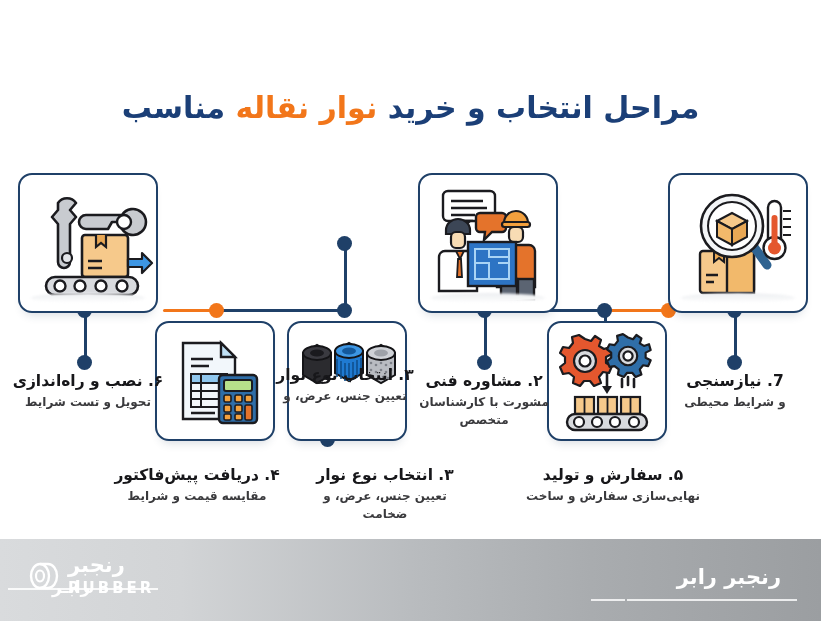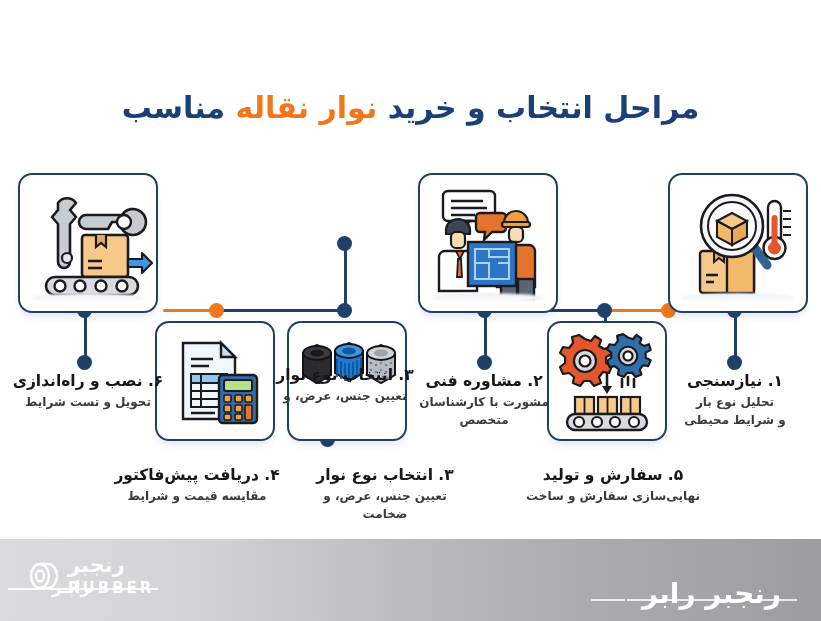--- a/index.html
+++ b/index.html
@@ -72,22 +72,22 @@
   }
   .footer-left{
     position:absolute;left:26px;top:16px;display:flex;align-items:center;gap:8px;
     direction:rtl;
   }
   .logo-txt{display:flex;flex-direction:column;align-items:flex-end;line-height:1;}
   .logo-fa{font-size:21px;font-weight:bold;color:#ffffff;letter-spacing:1px;}
   .logo-en{font-size:15px;font-weight:bold;color:#ffffff;letter-spacing:3px;margin-top:5px;}
   .logo-rule{position:absolute;left:8px;top:49px;width:150px;height:2px;background:rgba(255,255,255,.85);}
   .footer-right{
-    position:absolute;right:40px;top:38px;direction:rtl;
-    font-size:28px;font-weight:bold;color:#ffffff;letter-spacing:.5px;text-align:center;
+    position:absolute;right:40px;top:26px;direction:rtl;
+    font-size:21px;font-weight:bold;color:#ffffff;letter-spacing:.5px;text-align:center;
   }
   .fr-rule{position:absolute;right:24px;top:60px;width:170px;height:2px;background:rgba(255,255,255,.8);}
   .fr-rule-l{position:absolute;right:196px;top:60px;width:34px;height:2px;background:rgba(255,255,255,.8);}
 </style>
 </head>
 <body>
 
 <div class="stage">
 
   <div class="title">
@@ -316,23 +316,22 @@
         <circle cx="40" cy="111" r="5.5"></circle>
           <circle cx="60" cy="111" r="5.5"></circle>
         <circle cx="81" cy="111" r="5.5"></circle>
           <circle cx="102" cy="111" r="5.5"></circle>
       </g>
     </svg>
     <div class="shelf"></div>
   </div>
 
   <div class="step" style="left:660px;top:372px;width:150px;">
-    <div class="head">۱. نیازسنجی</div>
+    <div class="head">7. نیازسنجی</div>
     <div class="sub">
-      <div>تحلیل نوع بار</div>
       <div>و شرایط محیطی</div>
     </div>
   </div>
 
   <div class="step" style="left:409px;top:372px;width:150px;">
     <div class="head">۲. مشاوره فنی</div>
     <div class="sub">
       <div>مشورت با کارشناسان</div>
       <div>متخصص</div>
     </div>

